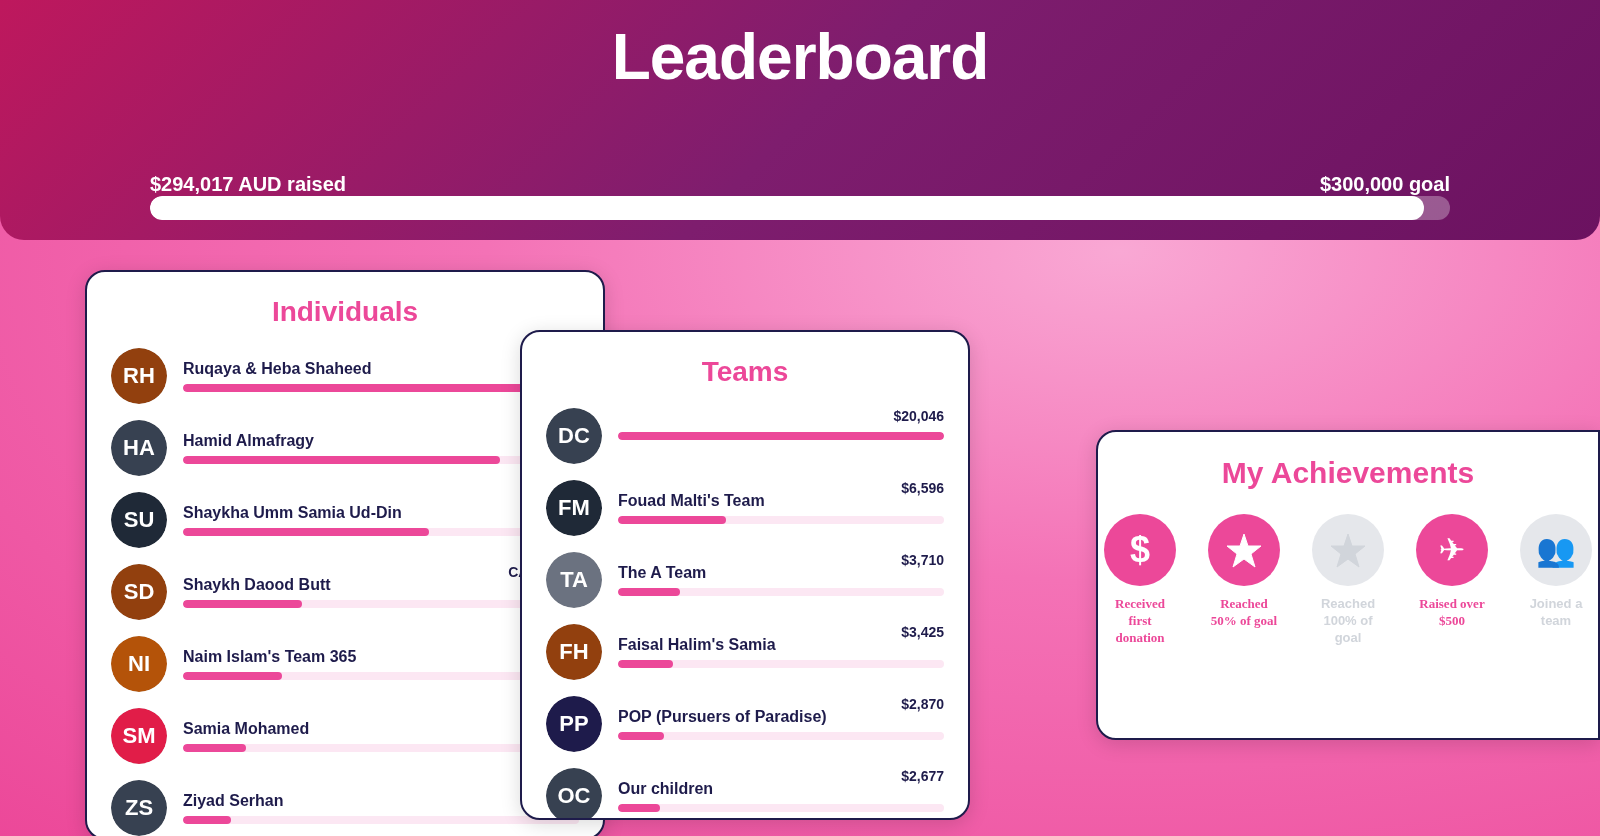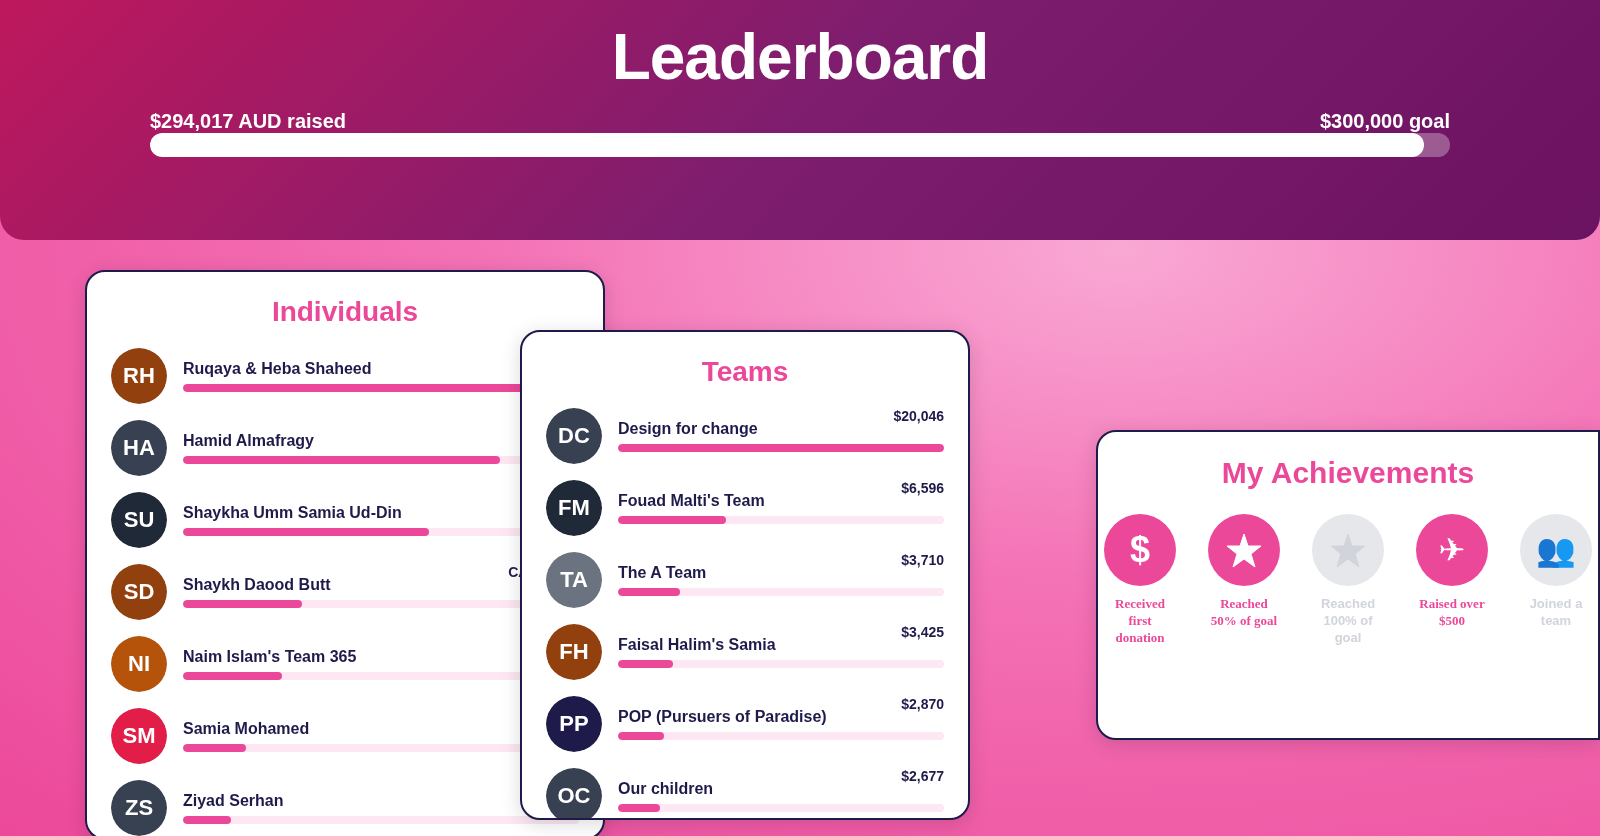--- a/index.html
+++ b/index.html
@@ -26,21 +26,21 @@
       top: 0;
       left: 0;
       right: 0;
       height: 240px;
       background: linear-gradient(135deg, #be185d 0%, #7e1d6e 50%, #6b1260 100%);
       border-radius: 0 0 24px 24px;
       z-index: 1;
       display: flex;
       flex-direction: column;
       align-items: center;
-      justify-content: flex-start;
+      justify-content: space-between;
       padding: 20px 150px;
     }
 
     .header-title {
       color: white;
       font-size: 64px;
       font-weight: 900;
       margin-bottom: 16px;
       letter-spacing: -1px;
     }
@@ -362,21 +362,20 @@
 </div>
 
 <div class="card teams-card">
   <div class="card-title">Teams</div>
   <div id="teams-list">
       <div class="lb-row">
     <div class="avatar">
       <div class="avatar-placeholder" style="background:#374151">DC</div>
     </div>
     <div class="lb-info">
-      <div class="lb-name">Design for change</div>
       <div class="lb-bar-container">
         <div class="lb-bar-fill" style="width:100%"></div>
       </div>
     </div>
     <div class="lb-amount">$20,046</div>
   </div>
       <div class="lb-row">
     <div class="avatar">
       <div class="avatar-placeholder" style="background:#1f2937">FM</div>
     </div>

